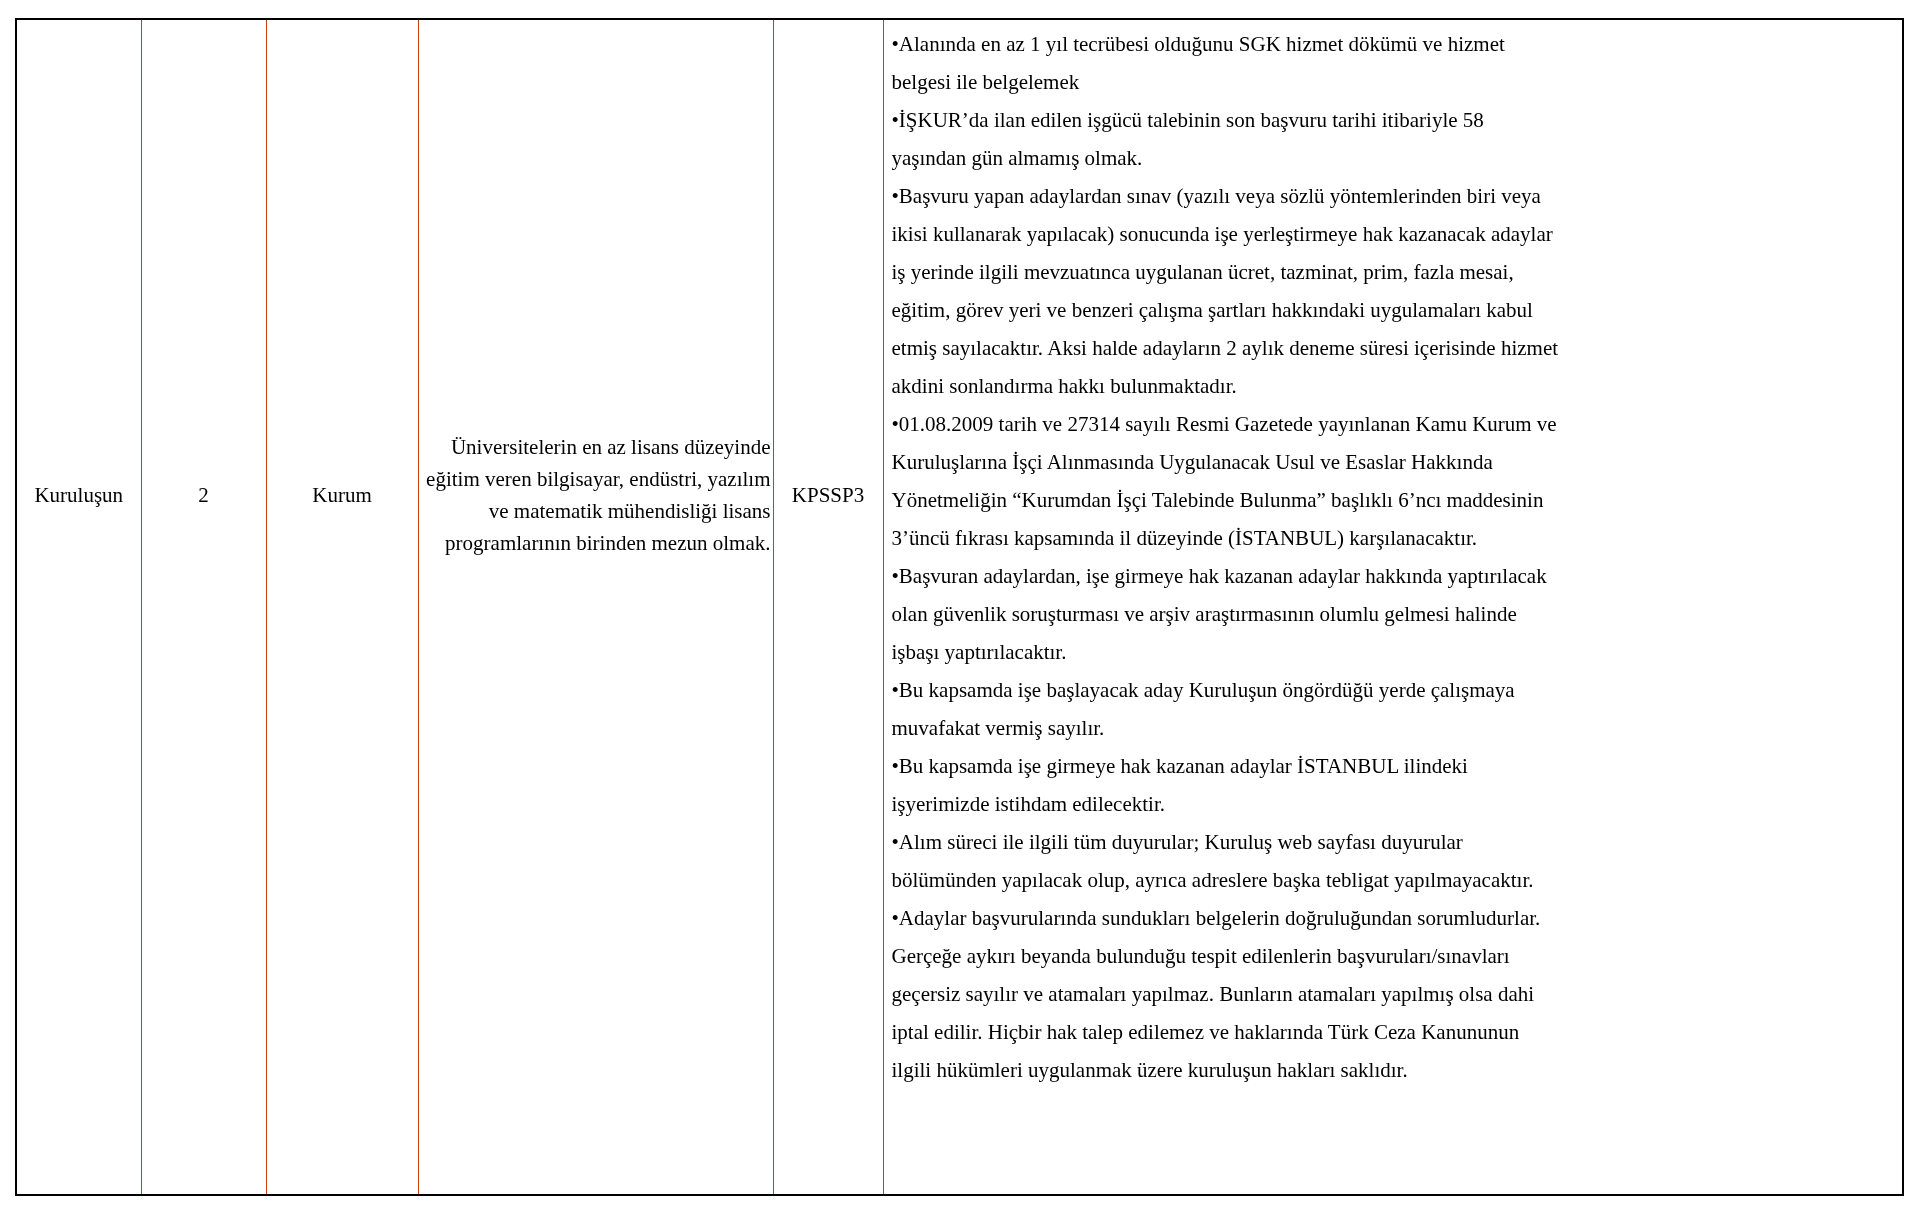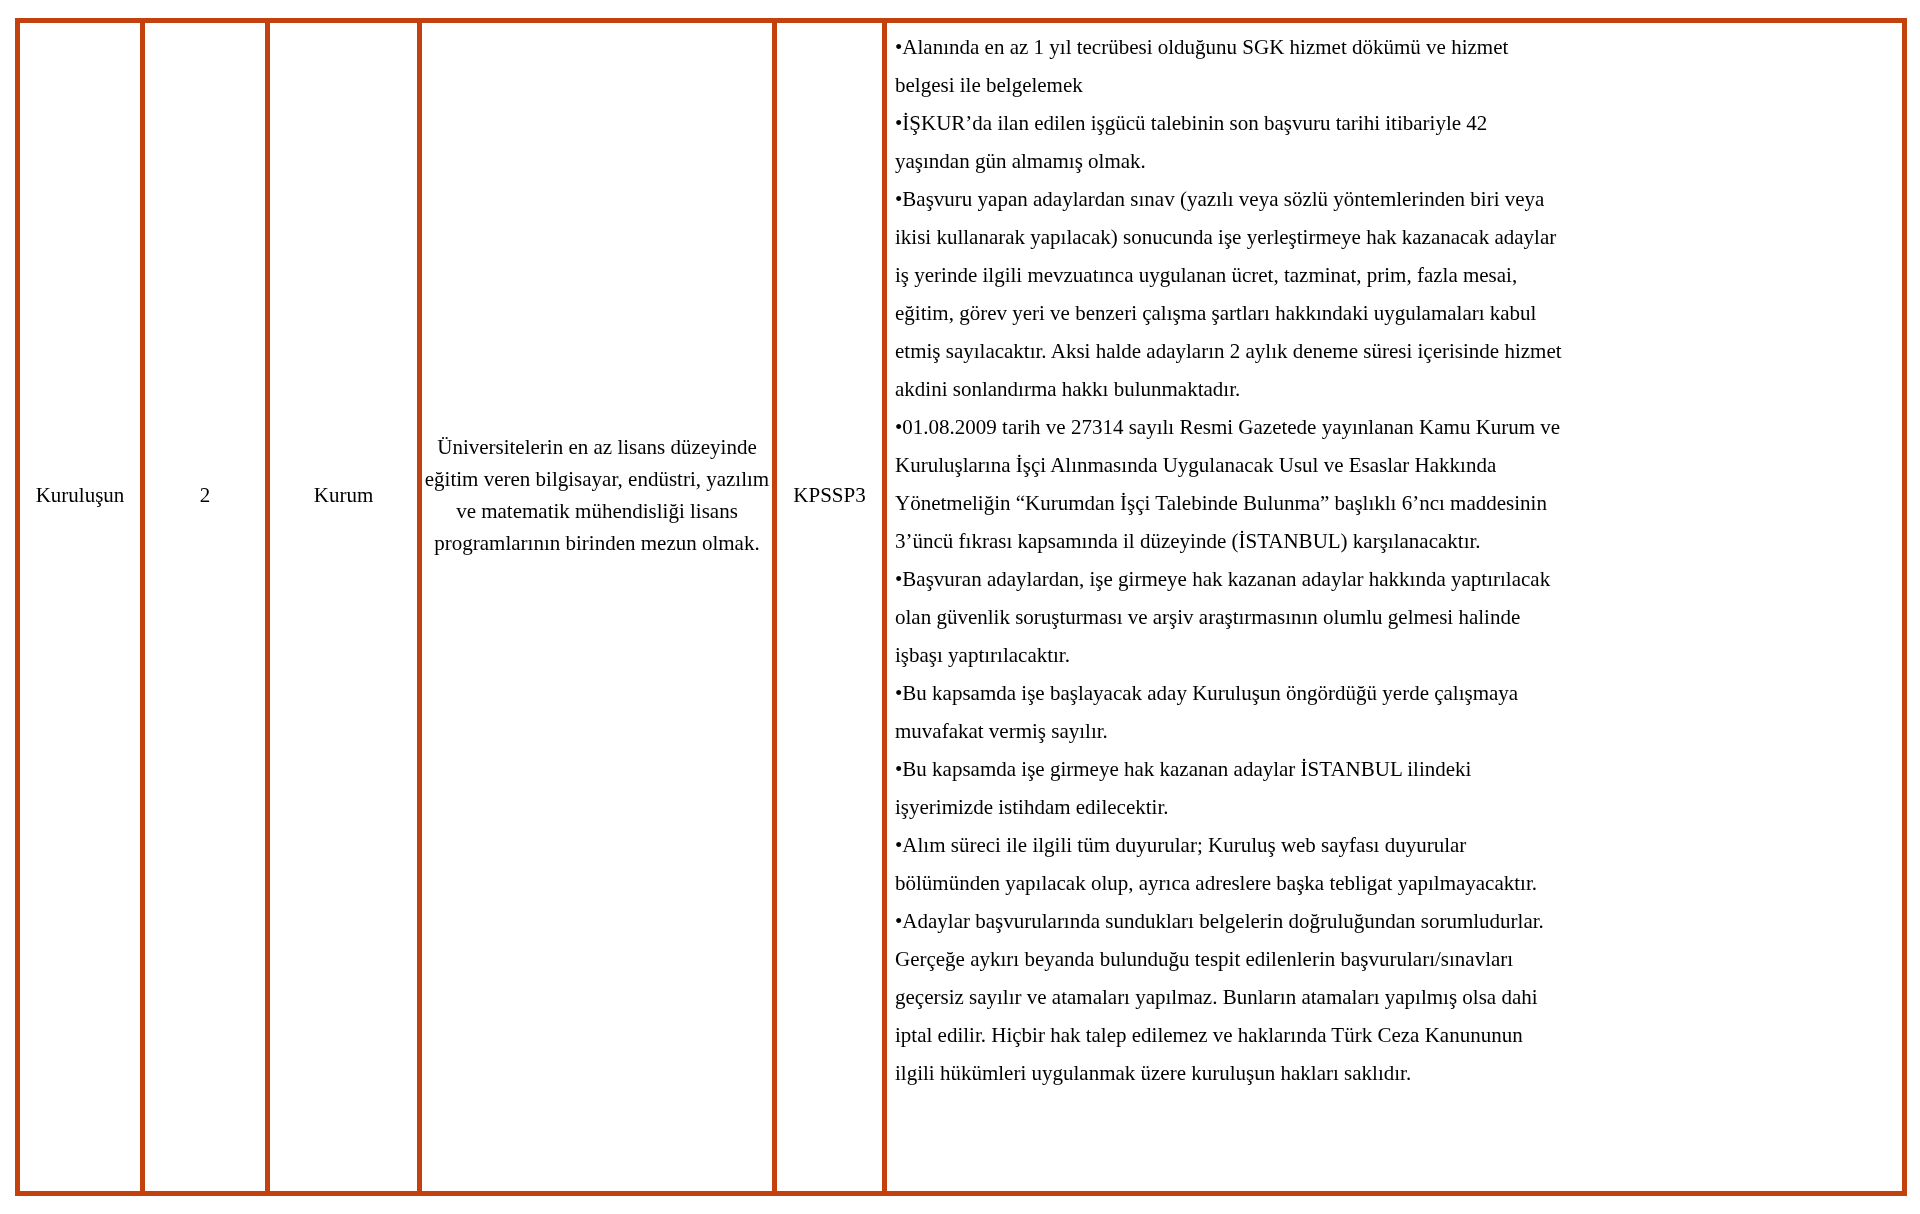--- a/index.html
+++ b/index.html
@@ -16,33 +16,34 @@
   }
   .job-table {
     border-collapse: collapse;
     table-layout: fixed;
     margin: 18px 15px;
     width: 1887px;
     height: 1178px;
     border: 2px solid #000;
   }
   .job-table td {
-    border: 5px solid #c2410c;
+    border: 1px solid #c2410c;
     overflow: hidden;
   }
   td.center {
     text-align: center;
     vertical-align: middle;
     padding: 0 2px 224px 2px;
     font-size: 21px;
   }
   .req {
     line-height: 32px;
     margin: 0 auto;
     max-width: 356px;
+    text-align: right;
   }
   td.cond-cell {
     vertical-align: top;
     padding: 5px 8px 5px 8px;
   }
   .cond-list {
     width: 668px;
   }
   .cond {
     margin: 0;
@@ -76,21 +77,21 @@
       </td>
       <td class="center">
         <div class="req">Üniversitelerin en az lisans düzeyinde eğitim veren bilgisayar, endüstri, yazılım ve matematik mühendisliği lisans programlarının birinden mezun olmak.</div>
       </td>
       <td class="center">
         <span>KPSSP3</span>
       </td>
       <td class="cond-cell">
         <div class="cond-list">
           <p class="cond">•Alanında en az 1 yıl tecrübesi olduğunu SGK hizmet dökümü ve hizmet belgesi ile belgelemek</p>
-          <p class="cond">•İŞKUR’da ilan edilen işgücü talebinin son başvuru tarihi itibariyle 42 yaşından gün almamış olmak.</p>
+          <p class="cond">•İŞKUR’da ilan edilen işgücü talebinin son başvuru tarihi itibariyle 58 yaşından gün almamış olmak.</p>
           <p class="cond">•Başvuru yapan adaylardan sınav (yazılı veya sözlü yöntemlerinden biri veya ikisi kullanarak yapılacak) sonucunda işe yerleştirmeye hak kazanacak adaylar iş yerinde ilgili mevzuatınca uygulanan ücret, tazminat, prim, fazla mesai, eğitim, görev yeri ve benzeri çalışma şartları hakkındaki uygulamaları kabul etmiş sayılacaktır. Aksi halde adayların 2 aylık deneme süresi içerisinde hizmet akdini sonlandırma hakkı bulunmaktadır.</p>
           <p class="cond">•01.08.2009 tarih ve 27314 sayılı Resmi Gazetede yayınlanan Kamu Kurum ve Kuruluşlarına İşçi Alınmasında Uygulanacak Usul ve Esaslar Hakkında Yönetmeliğin “Kurumdan İşçi Talebinde Bulunma” başlıklı 6’ncı maddesinin 3’üncü fıkrası kapsamında il düzeyinde (İSTANBUL) karşılanacaktır.</p>
           <p class="cond">•Başvuran adaylardan, işe girmeye hak kazanan adaylar hakkında yaptırılacak olan güvenlik soruşturması ve arşiv araştırmasının olumlu gelmesi halinde işbaşı yaptırılacaktır.</p>
           <p class="cond">•Bu kapsamda işe başlayacak aday Kuruluşun öngördüğü yerde çalışmaya muvafakat vermiş sayılır.</p>
           <p class="cond">•Bu kapsamda işe girmeye hak kazanan adaylar İSTANBUL ilindeki işyerimizde istihdam edilecektir.</p>
           <p class="cond">•Alım süreci ile ilgili tüm duyurular; Kuruluş web sayfası duyurular bölümünden yapılacak olup, ayrıca adreslere başka tebligat yapılmayacaktır.</p>
           <p class="cond">•Adaylar başvurularında sundukları belgelerin doğruluğundan sorumludurlar. Gerçeğe aykırı beyanda bulunduğu tespit edilenlerin başvuruları/sınavları geçersiz sayılır ve atamaları yapılmaz. Bunların atamaları yapılmış olsa dahi iptal edilir. Hiçbir hak talep edilemez ve haklarında Türk Ceza Kanununun ilgili hükümleri uygulanmak üzere kuruluşun hakları saklıdır.</p>
         </div>
       </td>
     </tr>

